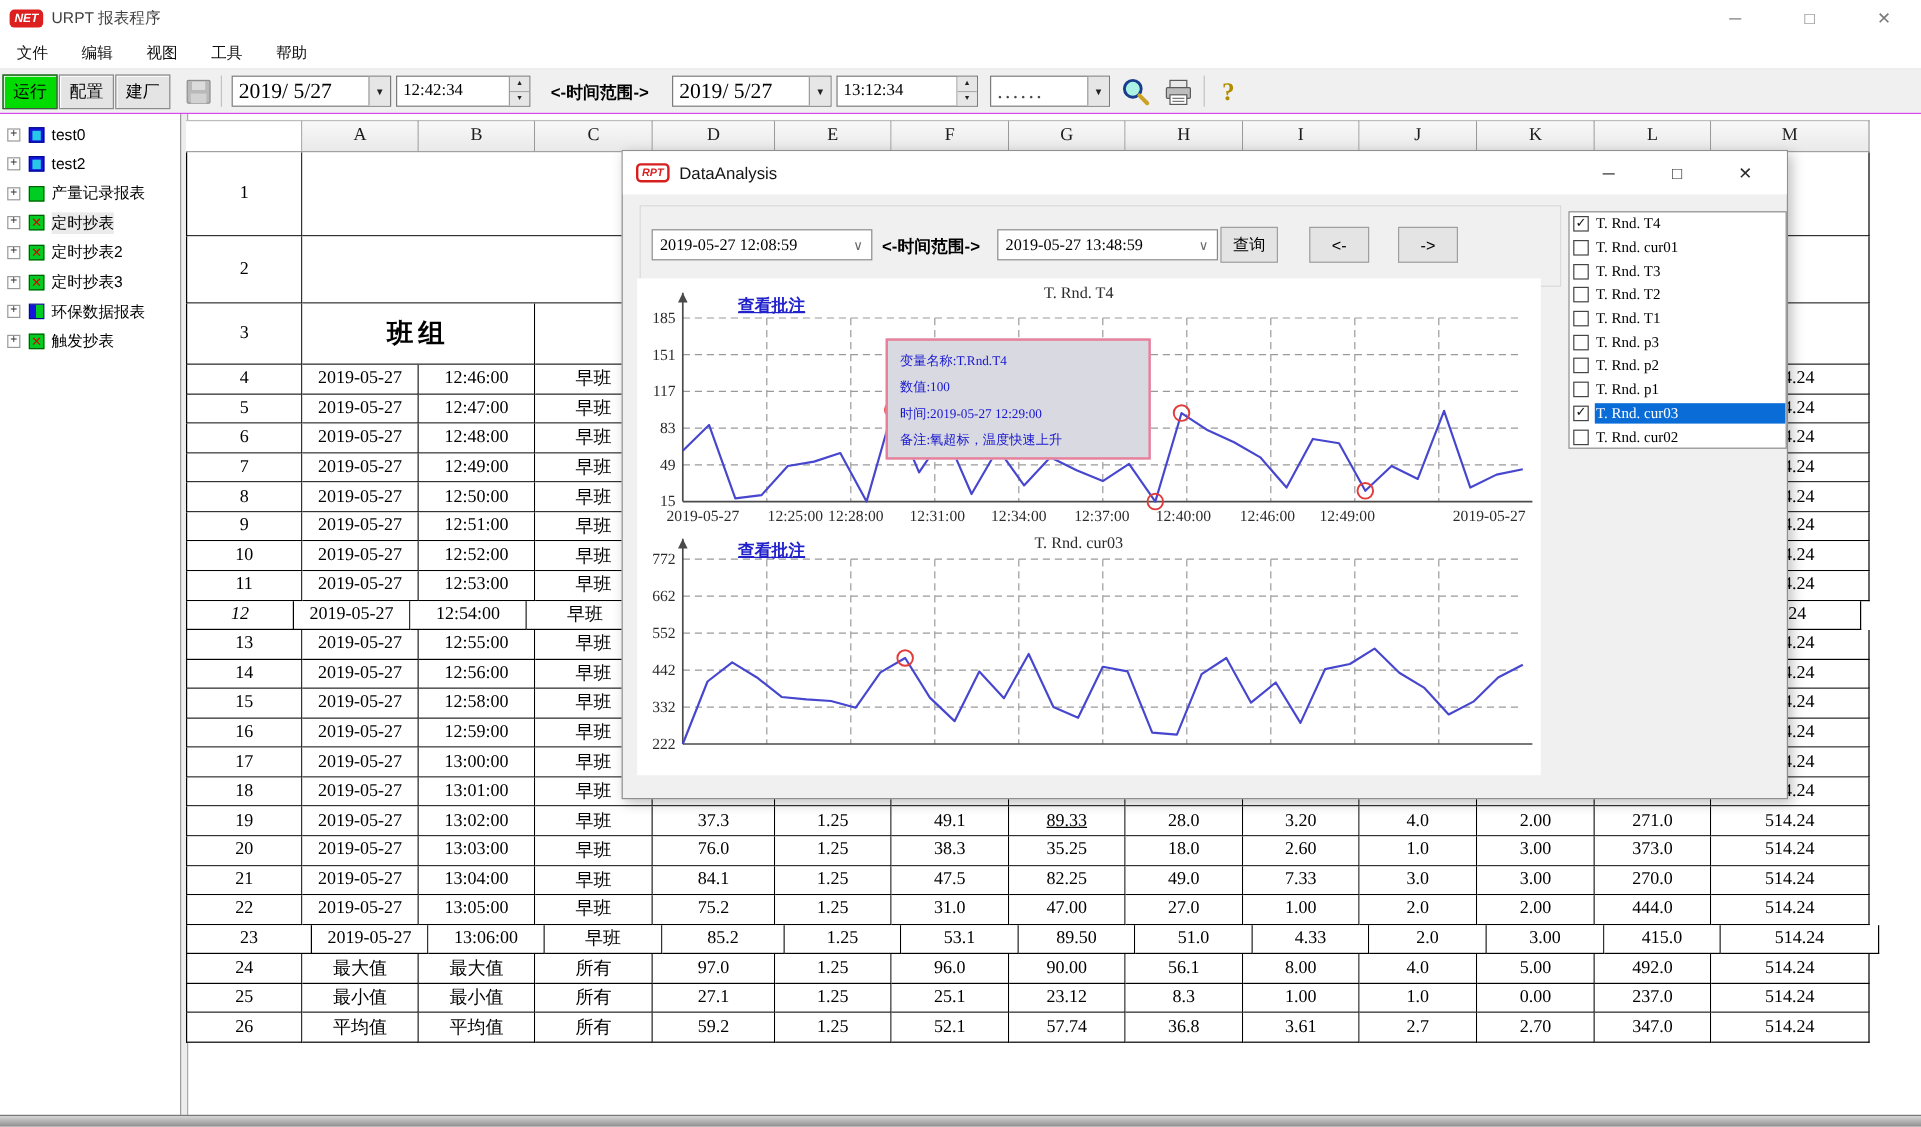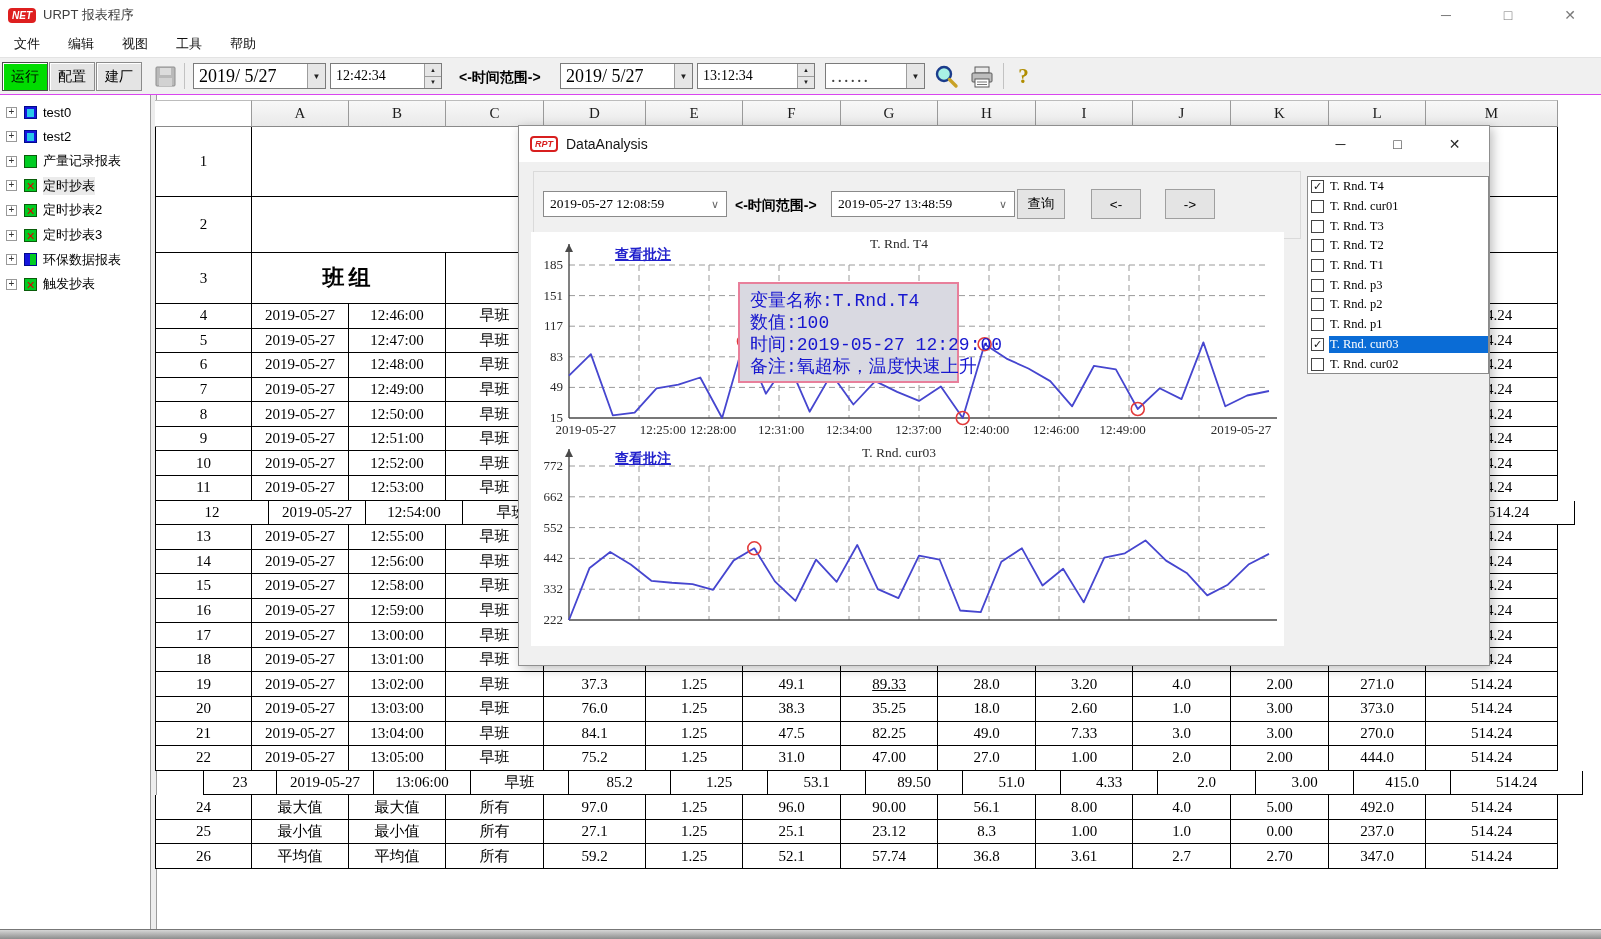--- a/index.html
+++ b/index.html
@@ -75,21 +75,21 @@
   .dlg-rangelabel { position:absolute; font-weight:bold; font-size:14px; }
   .pushbtn { position:absolute; height:30px; background:#e4e4e4; border:1px solid #9f9f9f; display:flex; align-items:center; justify-content:center; font-size:13.5px; }
   .varlist { position:absolute; left:788px; top:50px; width:182px; height:198px; background:#fff; border:1px solid #8a8a8a; overflow:hidden; }
   .varrow { height:19.7px; display:flex; align-items:center; }
   .cbx { width:13px; height:13px; border:1px solid #444; background:#fff; margin-left:3px; flex:none; font-size:11px; line-height:11px; text-align:center; color:#111; }
   .varlabel { margin-left:5px; font-size:12.5px; font-family:"Liberation Serif","DejaVu Serif",serif; white-space:nowrap; padding:1px 3px 1px 1px; }
   .varrow.sel .varlabel { background:#0a6cd6; color:#fff; flex:1; }
   .chartpanel { position:absolute; left:12px; top:106px; width:753px; height:414px; background:#fff; }
   .annlink { position:absolute; color:#2222cc; font-weight:bold; font-size:14px; text-decoration:underline; font-family:"Liberation Serif","DejaVu Serif",serif; }
   .tooltip { position:absolute; left:207px; top:50px; width:221px; height:101px; background:#d9d9e1; border:2px solid #e87f9b; padding:6px 10px; z-index:5; }
-  .tooltip div { color:#1717cf; font-size:18px; line-height:22px; font-family:Liberation Mono, monospace; white-space:nowrap; }
+  .tooltip div { color:#1717cf; font-size:11px; line-height:22px; font-family:Liberation Serif, serif; white-space:nowrap; }
 </style>
 </head>
 <body>
 
 <div>
 
   <div class="titlebar">
     <span class="applogo">NET</span>
     <span class="apptitle">URPT 报表程序</span>
     <div class="winbtns">
@@ -372,21 +372,21 @@
             <div class="dcell" style="width: 98px; height: 24.57px;"></div>
             <div class="dcell" style="width: 97px; height: 24.57px;"></div>
             <div class="dcell" style="width: 98px; height: 24.57px;"></div>
             <div class="dcell" style="width: 97px; height: 24.57px;"></div>
             <div class="dcell" style="width: 98px; height: 24.57px;"></div>
             <div class="dcell" style="width: 98px; height: 24.57px;"></div>
             <div class="dcell" style="width: 97px; height: 24.57px;"></div>
             <div class="dcell" style="width: 132px; height: 24.57px;">514.24</div>
           </div>
           <div class="grow">
-            <div class="dcell rownum" style="width: 114px; height: 24.57px;">12</div>
+            <div class="dcell rownum" style="width: 90px; height: 24.57px; font-style: italic;">12</div>
             <div class="dcell" style="width: 97px; height: 24.57px;">2019-05-27</div>
             <div class="dcell" style="width: 97px; height: 24.57px;">12:54:00</div>
             <div class="dcell" style="width: 98px; height: 24.57px;">早班</div>
             <div class="dcell" style="width: 102px; height: 24.57px;"></div>
             <div class="dcell" style="width: 97px; height: 24.57px;"></div>
             <div class="dcell" style="width: 98px; height: 24.57px;"></div>
             <div class="dcell" style="width: 97px; height: 24.57px;"></div>
             <div class="dcell" style="width: 98px; height: 24.57px;"></div>
             <div class="dcell" style="width: 97px; height: 24.57px;"></div>
             <div class="dcell" style="width: 98px; height: 24.57px;"></div>
@@ -548,21 +548,21 @@
             <div class="dcell" style="width: 98px; height: 24.57px;">31.0</div>
             <div class="dcell" style="width: 97px; height: 24.57px;">47.00</div>
             <div class="dcell" style="width: 98px; height: 24.57px;">27.0</div>
             <div class="dcell" style="width: 97px; height: 24.57px;">1.00</div>
             <div class="dcell" style="width: 98px; height: 24.57px;">2.0</div>
             <div class="dcell" style="width: 98px; height: 24.57px;">2.00</div>
             <div class="dcell" style="width: 97px; height: 24.57px;">444.0</div>
             <div class="dcell" style="width: 132px; height: 24.57px;">514.24</div>
           </div>
           <div class="grow">
-            <div class="dcell rownum" style="width: 74px; height: 24.57px; margin-left: 48px;">23</div>
+            <div class="dcell rownum" style="width: 105px; height: 24.57px;">23</div>
             <div class="dcell" style="width: 97px; height: 24.57px;">2019-05-27</div>
             <div class="dcell" style="width: 97px; height: 24.57px;">13:06:00</div>
             <div class="dcell" style="width: 98px; height: 24.57px;">早班</div>
             <div class="dcell" style="width: 102px; height: 24.57px;">85.2</div>
             <div class="dcell" style="width: 97px; height: 24.57px;">1.25</div>
             <div class="dcell" style="width: 98px; height: 24.57px;">53.1</div>
             <div class="dcell" style="width: 97px; height: 24.57px;">89.50</div>
             <div class="dcell" style="width: 98px; height: 24.57px;">51.0</div>
             <div class="dcell" style="width: 97px; height: 24.57px;">4.33</div>
             <div class="dcell" style="width: 98px; height: 24.57px;">2.0</div>

